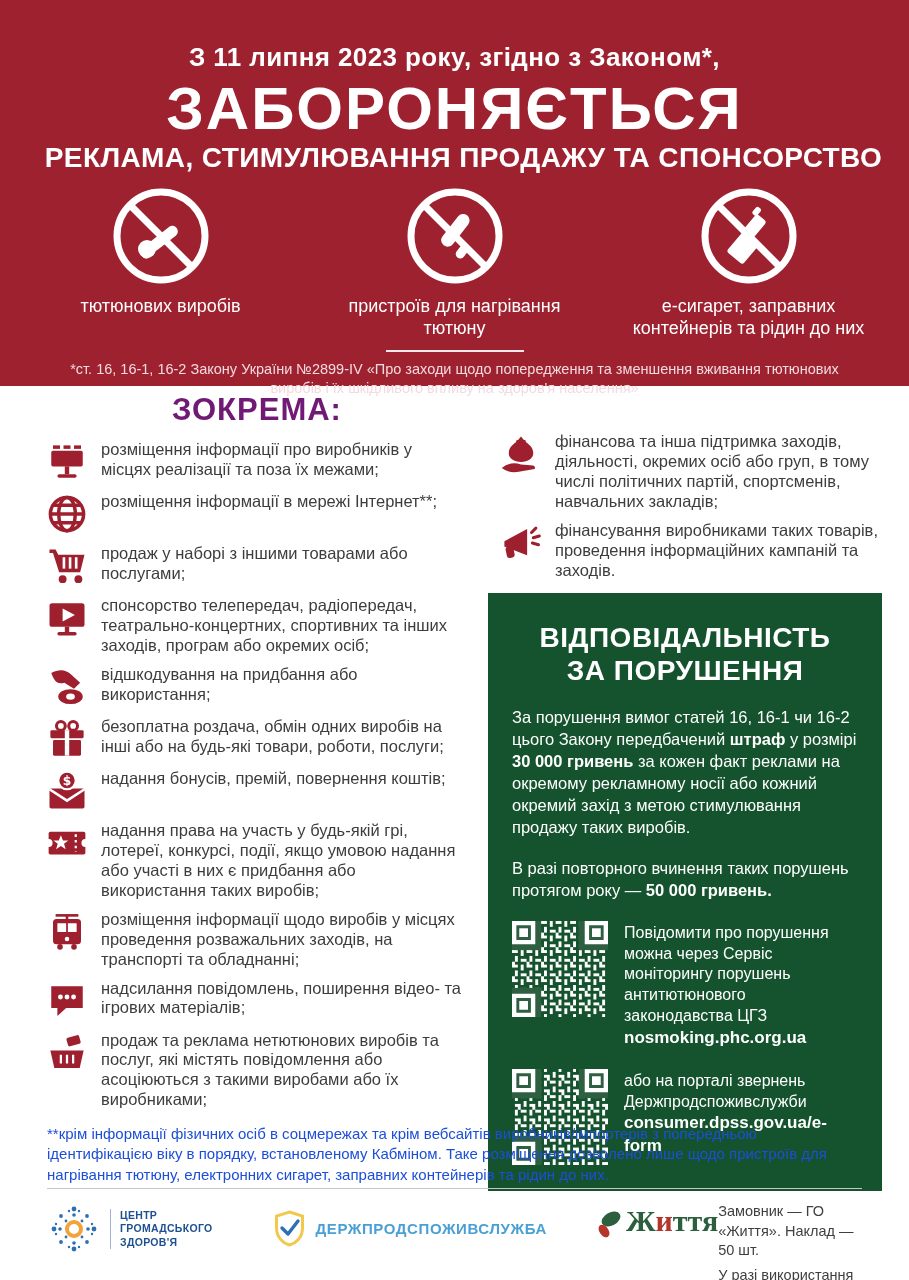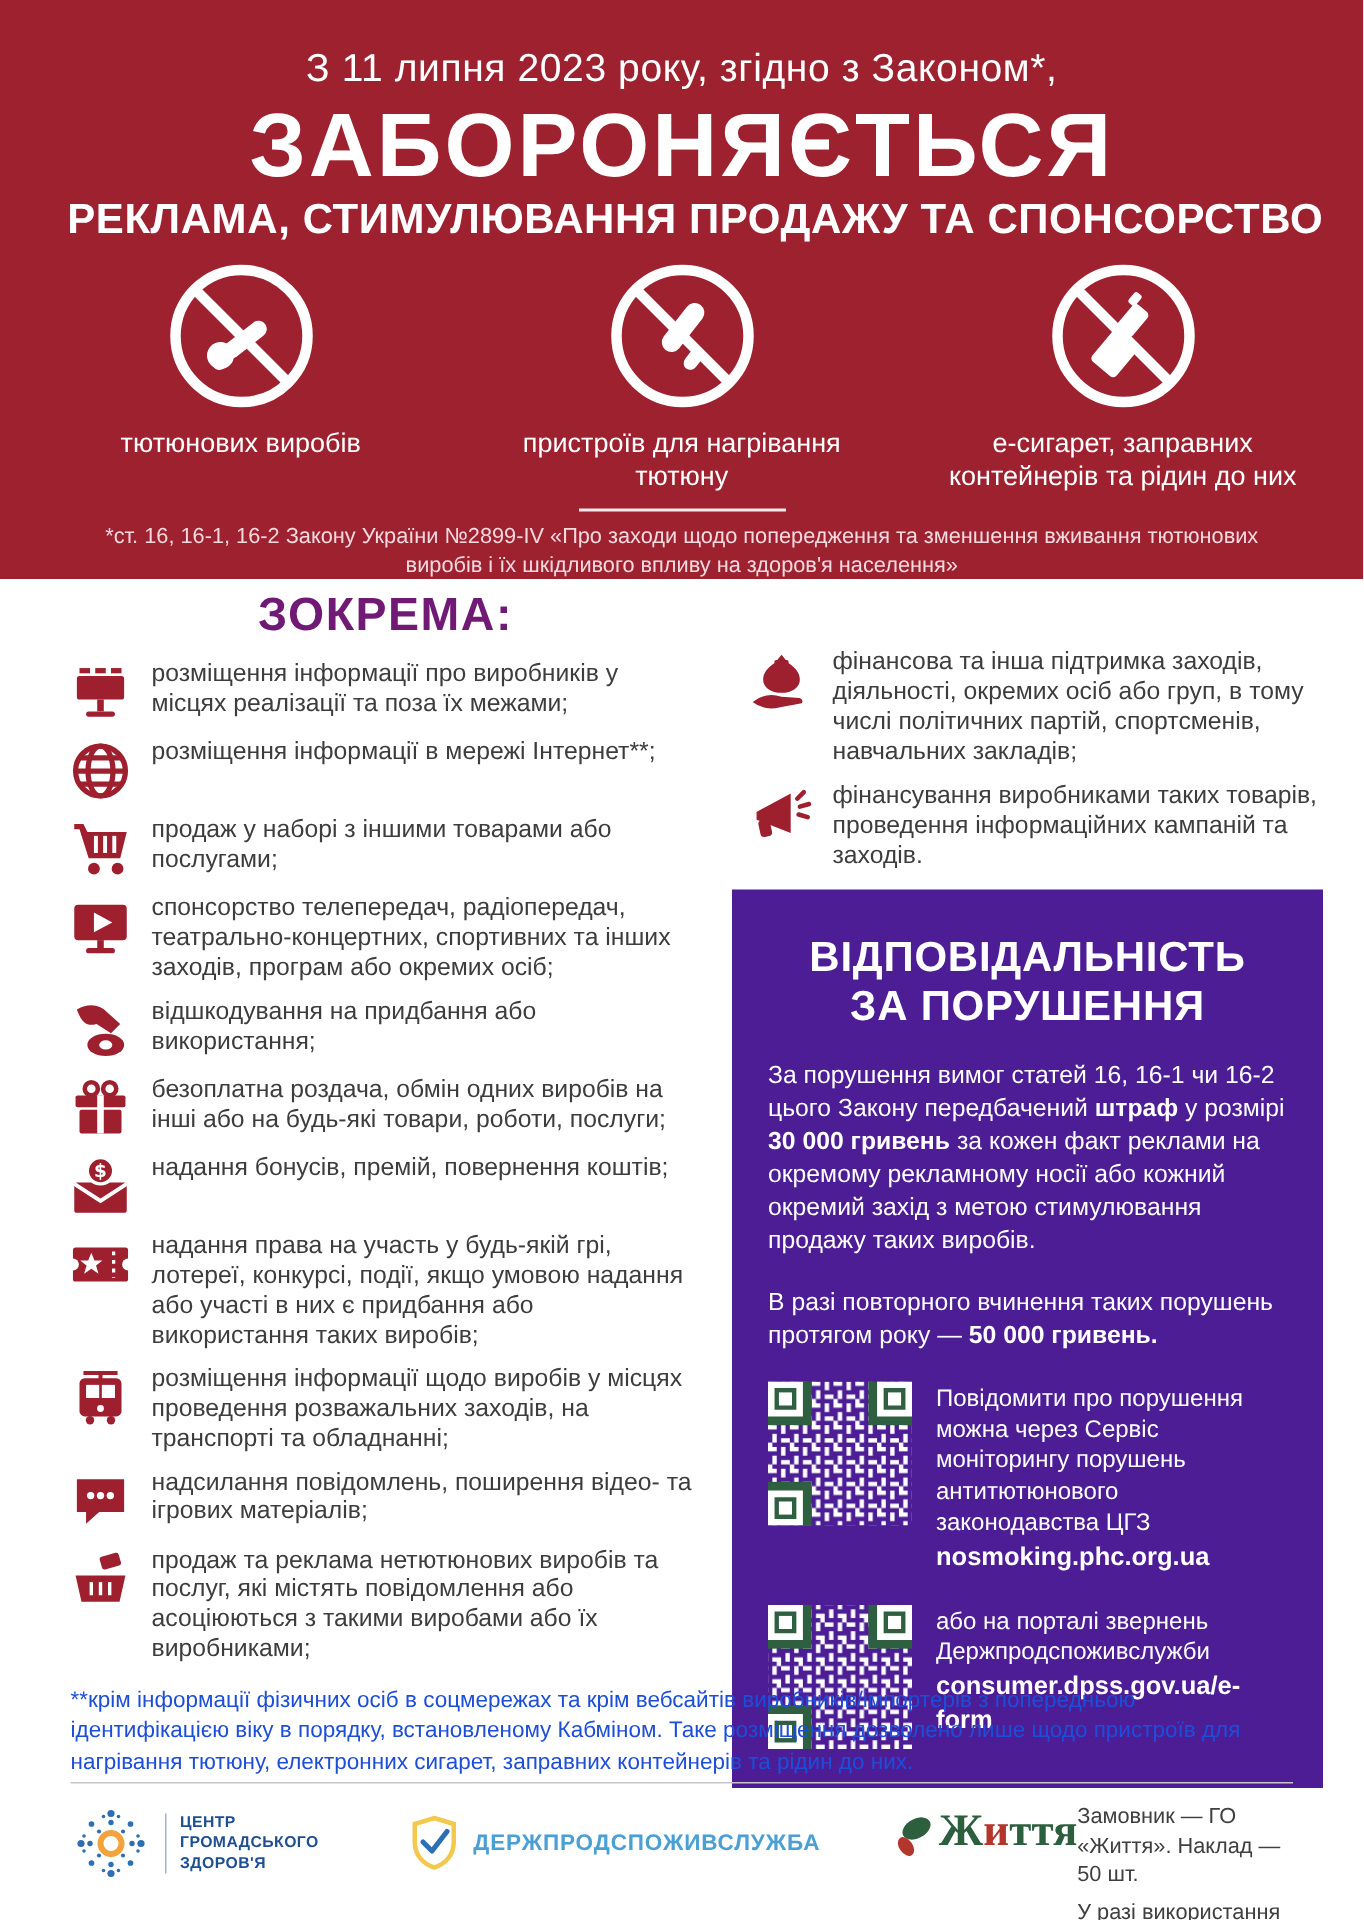--- a/index.html
+++ b/index.html
@@ -1,42 +1,42 @@
 <!DOCTYPE html>
 <html lang="uk"><head>
 <meta charset="utf-8">
 <style>
   html,body{margin:0;padding:0;background:#fff;}
   .poster{position:relative;width:909px;height:1280px;background:#fff;overflow:hidden;
           font-family:"Liberation Sans","DejaVu Sans",sans-serif;}
 
   
   .hero{position:absolute;left:0;top:0;width:909px;height:386px;background:#9E2130;color:#fff;text-align:center;}
-  .hero-sub{padding-top:30px;font-size:26px;font-weight:400;letter-spacing:.4px;}
+  .hero-sub{padding-top:42px;font-size:26px;font-weight:700;letter-spacing:.4px;}
   .hero-title{font-size:60px;font-weight:800;letter-spacing:2px;line-height:1.05;margin-top:4px;}
   .hero-tag{font-size:28px;font-weight:800;letter-spacing:.4px;margin-top:2px;padding-left:18px;}
   .bans{display:flex;justify-content:center;gap:48px;margin-top:12px;}
   .ban{width:246px;}
   .ban svg{width:100px;height:100px;}
   .ban-label{font-size:18px;line-height:1.22;margin-top:6px;}
   .hero-divider{width:138px;height:2px;background:rgba(255,255,255,.9);margin:10px auto 8px;}
   .hero-note{font-size:14.5px;line-height:1.32;max-width:800px;margin:0 auto;color:#F3DADF;}
 
   
   .col-left{position:absolute;left:46px;top:392px;width:416px;}
   .zokrema{font-size:31px;font-weight:800;letter-spacing:1px;color:#701a75;margin:0 0 12px 126px;}
   .item{display:flex;gap:13px;align-items:flex-start;margin-bottom:9px;}
   .item .ic{flex:none;width:42px;height:42px;margin-top:1px;}
   .item p{margin:0;font-size:16.5px;line-height:1.21;color:#3D3D3D;font-weight:500;}
 
   .col-right{position:absolute;left:468px;top:432px;width:394px;padding-left:20px;}
   .col-right .item{padding-left:12px;}
 
   
-  .penalty{margin-top:12px;background:#4c1d95;color:#fff;padding:28px 24px 26px;box-sizing:border-box;width:394px;}
+  .penalty{margin-top:12px;background:#14532d;color:#fff;padding:28px 24px 26px;box-sizing:border-box;width:394px;}
   .penalty-title{font-size:28px;font-weight:800;line-height:1.2;text-align:center;letter-spacing:.5px;}
   .penalty p.body{margin:18px 0 0;font-size:16.5px;line-height:1.34;}
   .penalty .b{font-weight:800;}
   .qr-row{display:flex;gap:16px;align-items:flex-start;margin-top:20px;}
   .qr-row svg{flex:none;width:96px;height:96px;}
   .qr-text{font-size:16px;line-height:1.3;margin:2px 0 0;}
   .qr-text .b{font-size:17px;}
 
   
   .fineprint{position:absolute;left:47px;top:1124px;width:818px;font-size:15px;line-height:1.35;color:#1d4ed8;}

